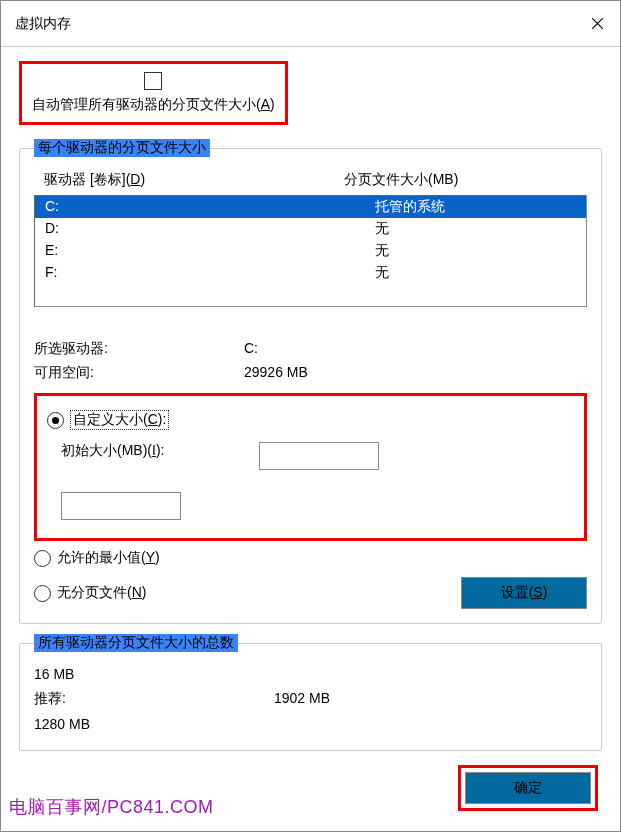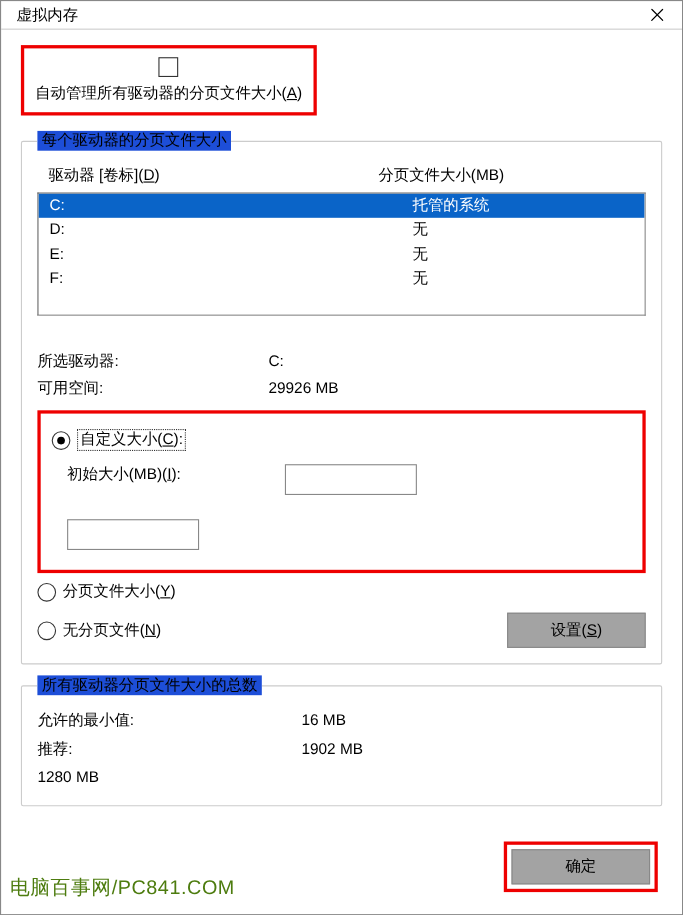--- a/index.html
+++ b/index.html
@@ -1,50 +1,50 @@
 <!DOCTYPE html>
 <html><head>
   <meta charset="utf-8">
   <style>
     * { margin: 0; padding: 0; box-sizing: border-box; font-family: "Microsoft YaHei", "Segoe UI", sans-serif; font-size: 14px; }
     body { width: 621px; height: 832px; background: #fff; border: 1px solid #888; position: relative; }
-    .titlebar { display: flex; justify-content: space-between; align-items: center; height: 26px; padding: 0 0 0 14px; border-bottom: 1px solid #ccc; }
+    .titlebar { display: flex; justify-content: space-between; align-items: center; height: 46px; padding: 0 0 0 14px; border-bottom: 1px solid #ccc; }
     .titlebar-title { font-size: 14px; }
     .close-btn { width: 46px; height: 38px; display: flex; align-items: center; justify-content: center; cursor: pointer; }
     .close-btn svg { width: 11px; height: 11px; }
     .content { padding: 14px 18px 10px 18px; }
     .red-box { border: 3px solid #e00; padding: 6px 10px; margin-bottom: 4px; }
     .red-box-top { display: inline-block; }
     .checkbox-row { display: flex; align-items: center; gap: 6px; padding: 2px 0; flex-direction: column; }
     .checkbox { width: 18px; height: 18px; border: 1px solid #333; background: #fff; }
     .u { text-decoration: underline; }
     fieldset { border: 1px solid #ccc; border-radius: 2px; margin-top: 10px; padding: 10px 14px 14px 14px; position: relative; }
-    legend { padding: 0 4px; font-size: 14px; background: #1d4ed8; }
+    legend { padding: 0 4px; font-size: 14px; background: #3b82f6; }
     .headers { display: flex; padding: 4px 0 6px 10px; }
     .hdr-drive { width: 300px; }
     .drive-list { border: 1px solid #888; border-top-color: #666; border-left-color: #666; height: 112px; overflow: hidden; }
     .drive-row { display: flex; padding: 2px 10px; color: #000; }
     .drive-row.sel { background: #0a64c8; color: #fff; }
     .drive-row .col1 { width: 330px; }
     .info-grid { margin-top: 30px; }
     .info-row { display: flex; padding: 3px 0; }
     .info-label { width: 210px; }
     .red-box-mid { border: 3px solid #e00; padding: 10px 10px 10px 10px; margin-top: 8px; }
     .radio-row { display: flex; align-items: center; gap: 6px; padding: 4px 0; }
     .radio { width: 17px; height: 17px; border: 1px solid #333; border-radius: 50%; background: #fff; display: flex; align-items: center; justify-content: center; }
     .radio.checked::after { content: ""; width: 7px; height: 7px; border-radius: 50%; background: #000; display: block; }
     .dotted { border: 1px dotted #333; padding: 0 2px; }
     .size-row { display: flex; padding: 8px 0 4px 14px; }
     .size-label { width: 198px; }
     .txt-input { width: 120px; height: 28px; border: 1px solid #888; background: #fff; padding: 2px 4px; }
-    .btn { border: 1px solid #888; background: #a3a3a3; padding: 6px 0; width: 126px; text-align: center; cursor: pointer; font-size: 14px; }
+    .btn { border: 1px solid #888; background: #0369a1; padding: 6px 0; width: 126px; text-align: center; cursor: pointer; font-size: 14px; }
     .totals .info-row { padding: 4px 0; }
     .bottom-buttons { position: absolute; right: 22px; bottom: 20px; display: flex; gap: 20px; }
     .red-box-ok { border: 3px solid #e00; padding: 4px; display: inline-block; }
-    .watermark { position: absolute; left: 8px; bottom: 12px; font-size: 18px; color: #4d7c0f; font-weight: 500; letter-spacing: 0.5px; }
+    .watermark { position: absolute; left: 8px; bottom: 12px; font-size: 18px; color: #a21caf; font-weight: 500; letter-spacing: 0.5px; }
   </style>
 </head>
 <body>
 
 <div class="titlebar">
   <span class="titlebar-title">虚拟内存</span>
   <div class="close-btn">
     <svg viewBox="0 0 10 10">
         <path d="M0 0 L10 10 M10 0 L0 10" stroke="#000" stroke-width="1"></path>
       </svg>
@@ -107,36 +107,35 @@
         <div class="size-label"><span>初始大小(MB)</span>(<span class="u">I</span>):</div>
         <input class="txt-input" type="text" style="">
       </div>
       <div class="size-row" style="padding-top:18px; padding-bottom:8px;">
         <input class="txt-input" type="text" style="">
       </div>
     </div>
 
     <div class="radio-row" style="padding-top:8px;">
       <div class="radio"></div>
-      <span><span>分页文件大小</span>(<span class="u">Y</span>)</span>
+      <span><span>允许的最小值</span>(<span class="u">Y</span>)</span>
     </div>
 
     <div style="display:flex; align-items:center; justify-content:space-between; padding-top:6px;">
       <div class="radio-row">
         <div class="radio"></div>
         <span><span>无分页文件</span>(<span class="u">N</span>)</span>
       </div>
       <div class="btn"><span>设置</span>(<span class="u">S</span>)</div>
     </div>
   </fieldset>
 
   <fieldset class="totals">
     <legend>所有驱动器分页文件大小的总数</legend>
     <div class="info-row">
-      <div class="info-label" style="width:240px;">允许的最小值:</div>
       <div>16 MB</div>
     </div>
     <div class="info-row">
       <div class="info-label" style="width:240px;">推荐:</div>
       <div>1902 MB</div>
     </div>
     <div class="info-row">
       <div>1280 MB</div>
     </div>
   </fieldset>

